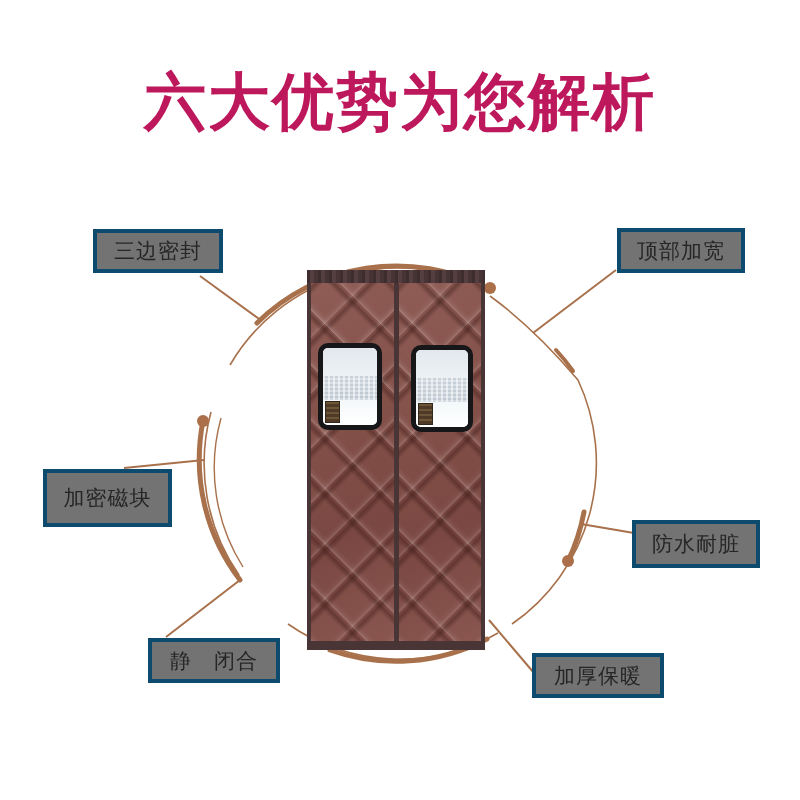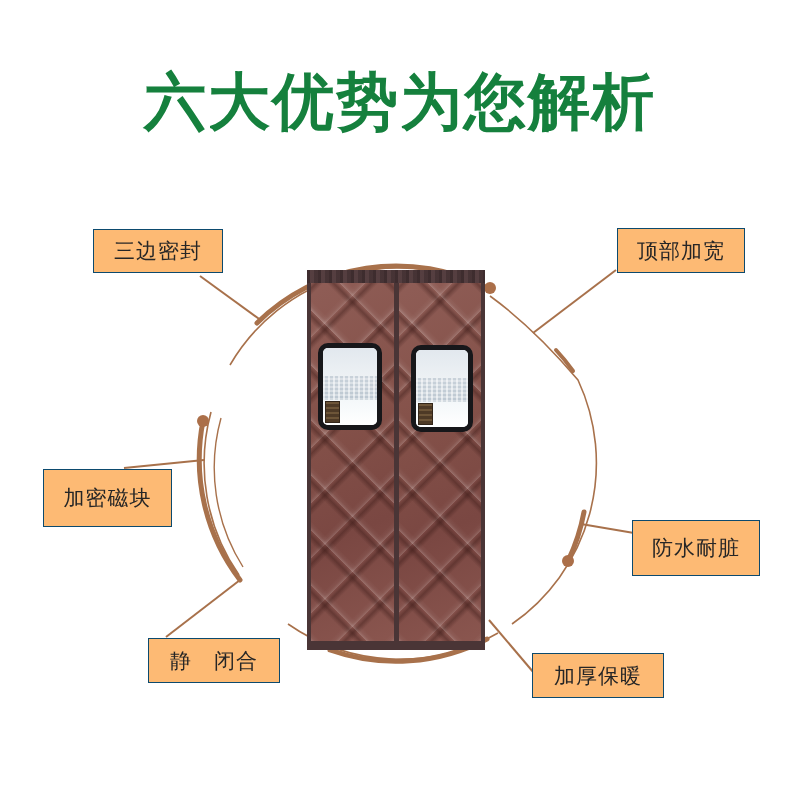--- a/index.html
+++ b/index.html
@@ -3,21 +3,21 @@
 <meta charset="utf-8">
 <style>
   html,body{margin:0;padding:0;background:#ffffff;}
   .stage{
     position:relative;width:800px;height:800px;background:#ffffff;overflow:hidden;
     font-family:"Liberation Sans","DejaVu Sans",sans-serif;
   }
   
   .title{
     position:absolute;top:60px;left:0;width:800px;text-align:center;
-    font-size:62px;font-weight:bold;color:#15803d;letter-spacing:2px;white-space:nowrap;
+    font-size:62px;font-weight:bold;color:#be185d;letter-spacing:2px;white-space:nowrap;
   }
   
   .sketch{position:absolute;left:0;top:0;z-index:1;}
   
   .door{
     position:absolute;left:307px;top:270px;width:178px;height:380px;z-index:2;
     background:#4a3536;box-sizing:border-box;padding:13px 4px 9px;
     display:flex;gap:5px;
   }
   .door-top{
@@ -54,28 +54,28 @@
   }
   .w-snow{height:32%;background:linear-gradient(#f4f8fa,#ffffff);}
   .w-crate{
     position:absolute;left:2px;bottom:2px;width:13px;height:20px;
     border:1px solid #33261a;
     background:repeating-linear-gradient(0deg,#4e3a26 0 3px,#6d5538 3px 5px);
   }
   
   .callout{
     position:absolute;z-index:3;box-sizing:border-box;
-    background:#fdba74;border:1px solid #0c4a6e;
+    background:#737373;border:4px solid #0c4a6e;
     display:flex;align-items:center;justify-content:center;
     font-size:21px;color:#262626;letter-spacing:1px;white-space:pre;
   }
   .co-top-left   {left:93px; top:229px;width:130px;height:44px;}
   .co-top-right  {left:617px;top:228px;width:128px;height:45px;}
   .co-mid-left   {left:43px; top:469px;width:129px;height:58px;}
-  .co-mid-right  {left:632px;top:520px;width:128px;height:56px;text-align:center;}
+  .co-mid-right  {left:632px;top:520px;width:128px;height:48px;text-align:center;}
   .co-bottom-left{left:108px;top:638px;width:132px;height:45px;margin-left:40px;}
   .co-bottom-right{left:532px;top:653px;width:132px;height:45px;}
 </style>
 </head>
 <body>
 
 <div class="stage">
 
   <div class="title">六大优势为您解析</div>
 

